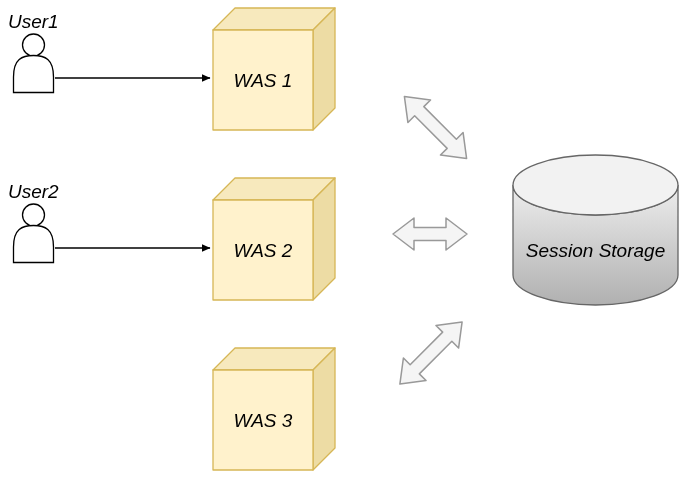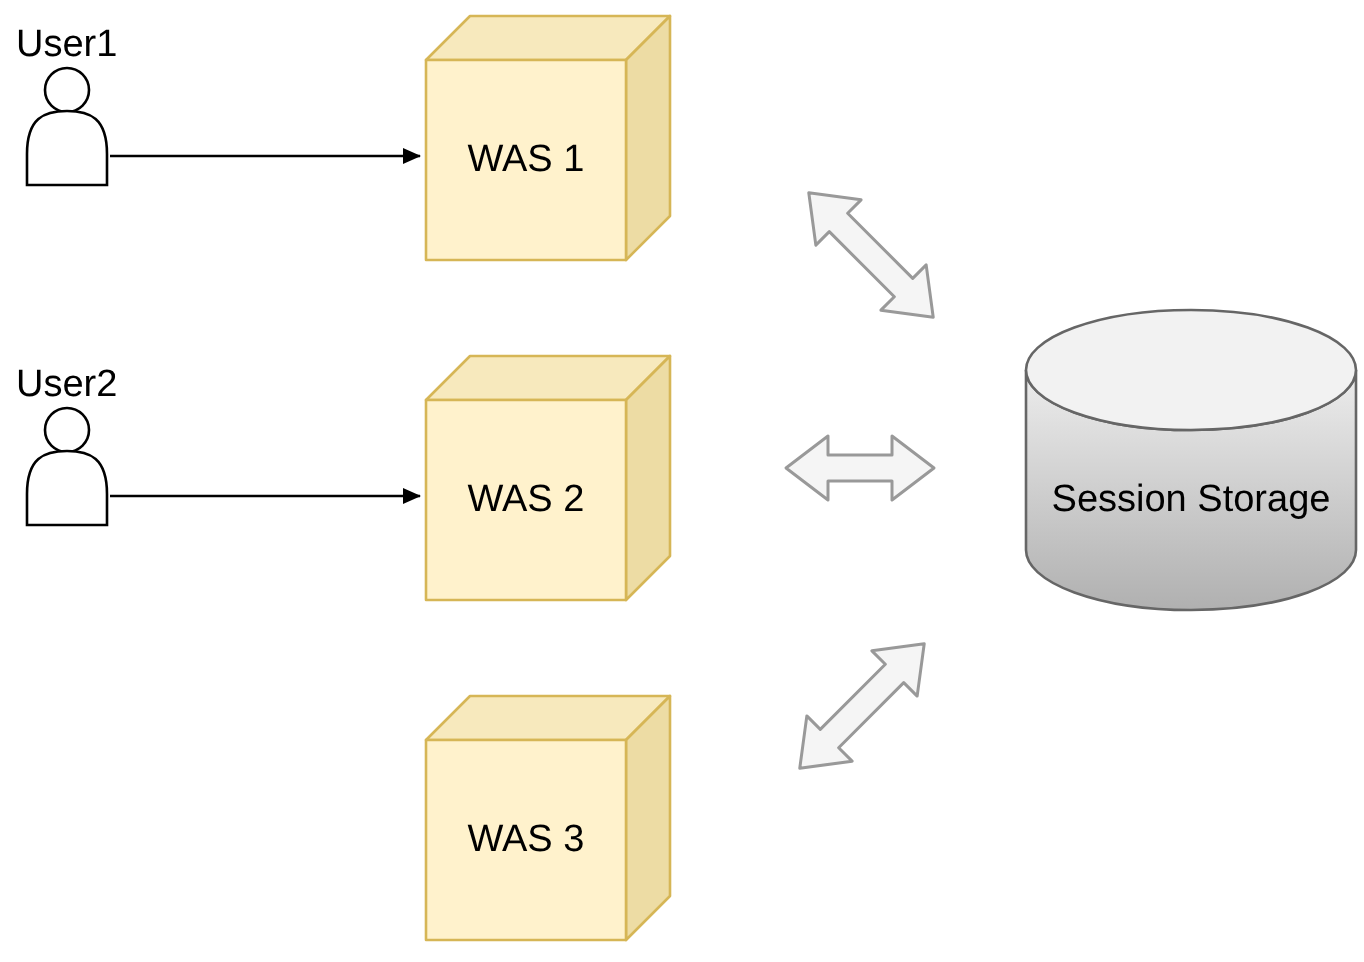--- a/index.html
+++ b/index.html
@@ -6,20 +6,21 @@
     margin: 0;
     padding: 0;
     background: #ffffff;
   }
   .canvas {
     position: relative;
     width: 682px;
     height: 481px;
     background: #ffffff;
     font-family: "Liberation Sans", sans-serif;
+    font-style: italic;
   }
   svg { display: block; }
 
   
   .cube-front { fill: #FFF2CC; stroke: #D6B656; stroke-width: 1.3; stroke-linejoin: round; }
   .cube-top   { fill: #F7E9BD; stroke: #D6B656; stroke-width: 1.3; stroke-linejoin: round; }
   .cube-side  { fill: #EDDCA4; stroke: #D6B656; stroke-width: 1.3; stroke-linejoin: round; }
 
   
   .person { fill: #ffffff; stroke: #000000; stroke-width: 1.3; }

